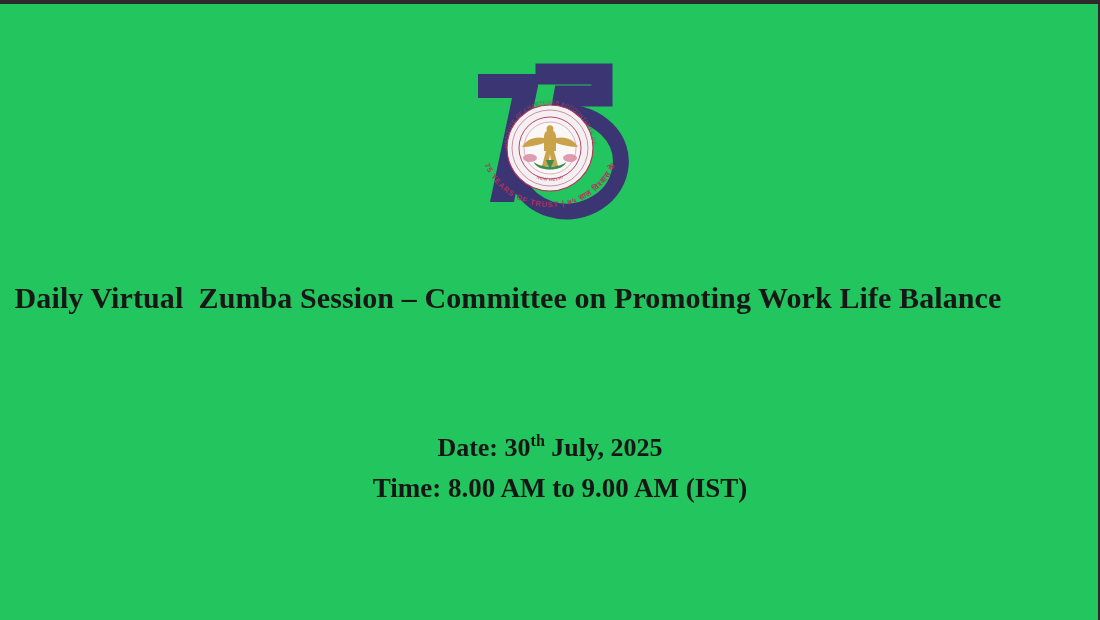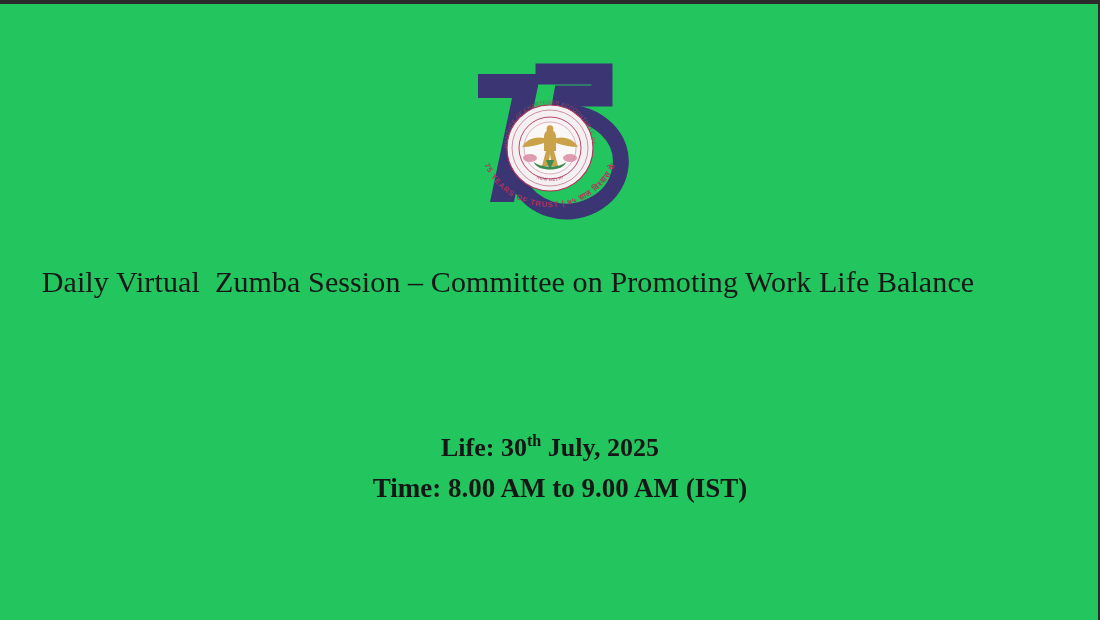--- a/index.html
+++ b/index.html
@@ -60,25 +60,25 @@
   .logo svg {
     display: block;
     width: 180px;
     height: 168px;
   }
 
   
   .title {
     position: absolute;
     left: 0;
-    top: 264px;
+    top: 280px;
     width: 1016px;
     text-align: center;
     font-size: 30px;
-    font-weight: normal;
+    font-weight: bold;
     color: #171717;
     letter-spacing: 0.1px;
     white-space: pre;
     line-height: 1.2;
   }
 
   
   .when-block {
     position: absolute;
     left: 0;
@@ -163,17 +163,17 @@
         <text font-family="'Liberation Sans', sans-serif" font-size="7.6" font-weight="bold" fill="#b4335a" letter-spacing="0.9">
           <textPath href="#arcBottom" startOffset="50%" text-anchor="middle">75 YEARS OF TRUST | ७५ साल विश्वास के</textPath>
         </text>
       </svg>
     </div>
   </div>
 
   <div class="title">Daily Virtual  Zumba Session – Committee on Promoting Work Life Balance</div>
 
   <div class="when-block">
-    <div class="when-line when-date"><span>Life: </span><span>30</span><sup>th</sup><span> July, 2025</span></div>
+    <div class="when-line when-date"><span>Date: </span><span>30</span><sup>th</sup><span> July, 2025</span></div>
     <div class="when-line when-time">Time: 8.00 AM to 9.00 AM (IST)</div>
   </div>
 
 </div>
 
 </body></html>

